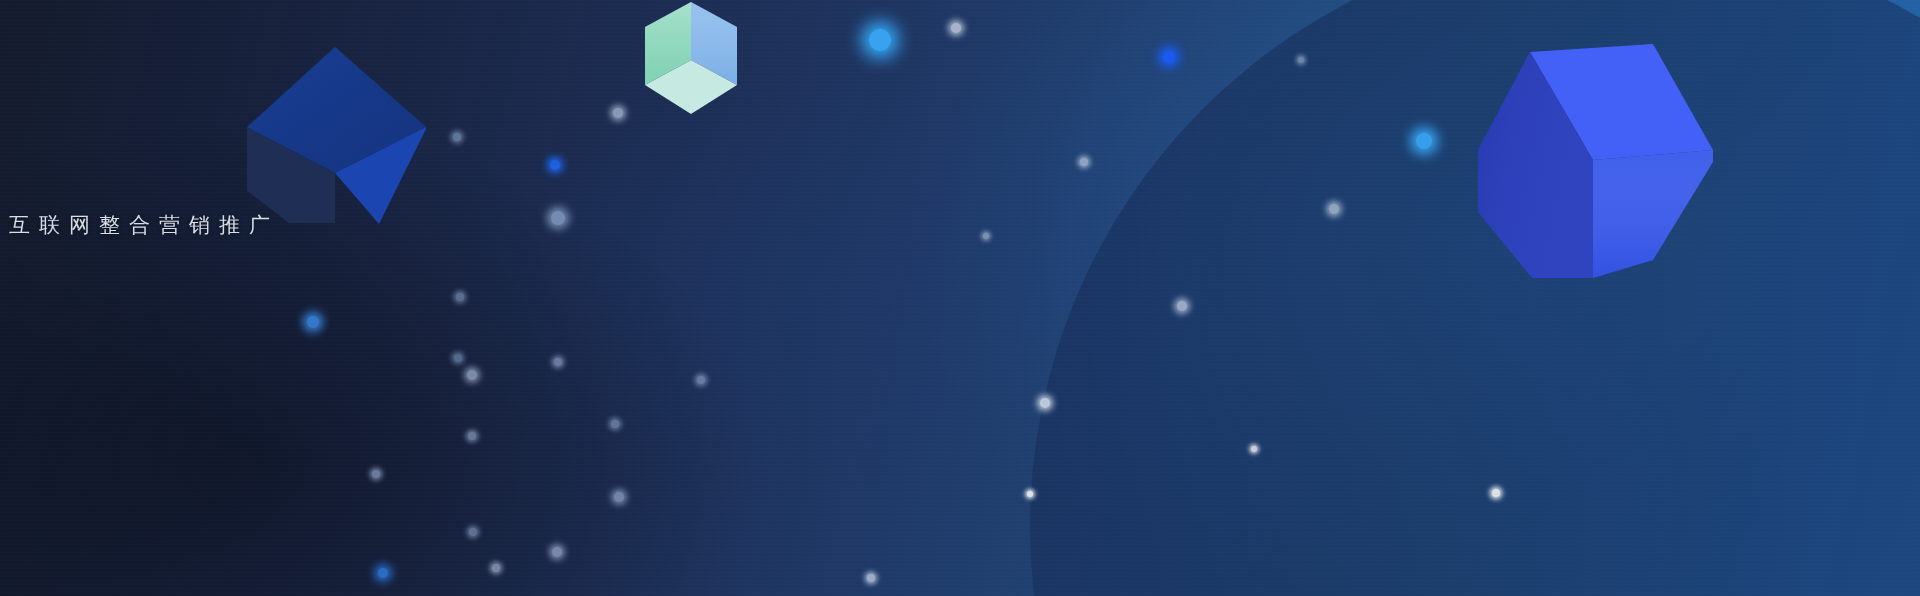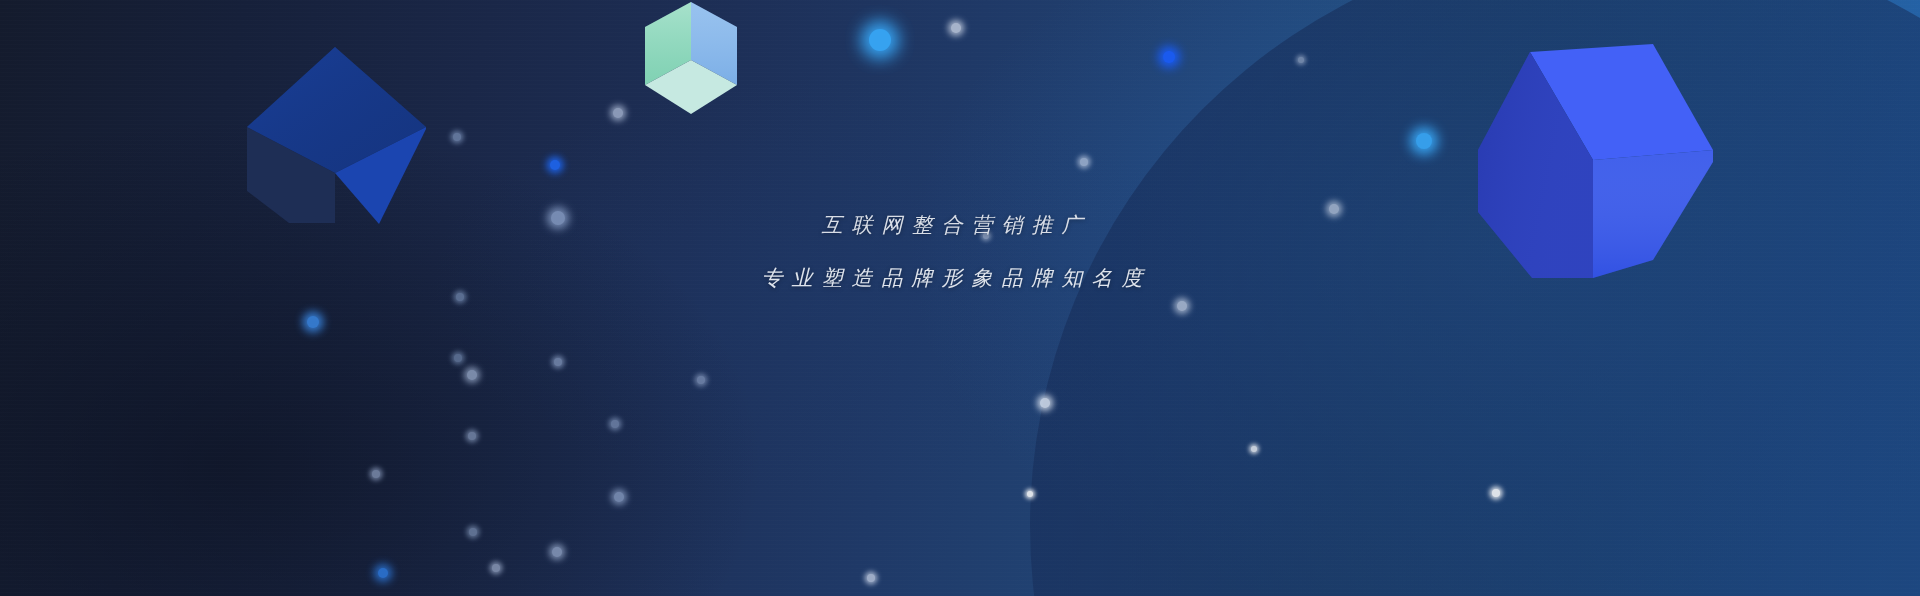--- a/index.html
+++ b/index.html
@@ -99,23 +99,21 @@
     border-radius: 50%;
     pointer-events: none;
   }
 
   
   .text-block {
     position: absolute;
     left: 0;
     right: 16px;
     top: 214px;
-    text-align: center;
     z-index: 10;
-    font-style: italic;
   }
   .eyebrow {
     font-size: 21px;
     letter-spacing: 9px;
     color: #d8dde6;
     line-height: 1;
     text-indent: 9px;
     margin: 0;
     font-weight: 400;
     text-shadow: 0 1px 4px rgba(0,0,0,0.35);
@@ -249,16 +247,15 @@
       <div class="particle" style="left: 611px; top: 420px; width: 8px; height: 8px; background: rgb(157, 178, 216); opacity: 0.55; box-shadow: rgb(157, 178, 216) 0px 0px 5px 2.5px;"></div>
       <div class="particle" style="left: 697px; top: 376px; width: 8px; height: 8px; background: rgb(164, 183, 218); opacity: 0.55; box-shadow: rgb(164, 183, 218) 0px 0px 5px 2.5px;"></div>
       <div class="particle" style="left: 867px; top: 574px; width: 8px; height: 8px; background: rgb(210, 220, 239); opacity: 0.7; box-shadow: rgb(210, 220, 239) 0px 0px 5px 2.5px;"></div>
       <div class="particle" style="left: 1251px; top: 446px; width: 6px; height: 6px; background: rgb(255, 255, 255); opacity: 0.75; box-shadow: rgb(255, 255, 255) 0px 0px 4px 2px;"></div>
       <div class="particle" style="left: 983px; top: 233px; width: 6px; height: 6px; background: rgb(201, 212, 232); opacity: 0.55; box-shadow: rgb(201, 212, 232) 0px 0px 4px 2px;"></div>
       <div class="particle" style="left: 1298px; top: 57px; width: 6px; height: 6px; background: rgb(194, 207, 230); opacity: 0.5; box-shadow: rgb(194, 207, 230) 0px 0px 4px 2px;"></div>
     </div>
 
   <div class="text-block">
     <p class="eyebrow">互联网整合营销推广</p>
-    <p class="tagline">专业塑造品牌形象品牌知名度</p>
   </div>
 
 </div>
 
 </body></html>

